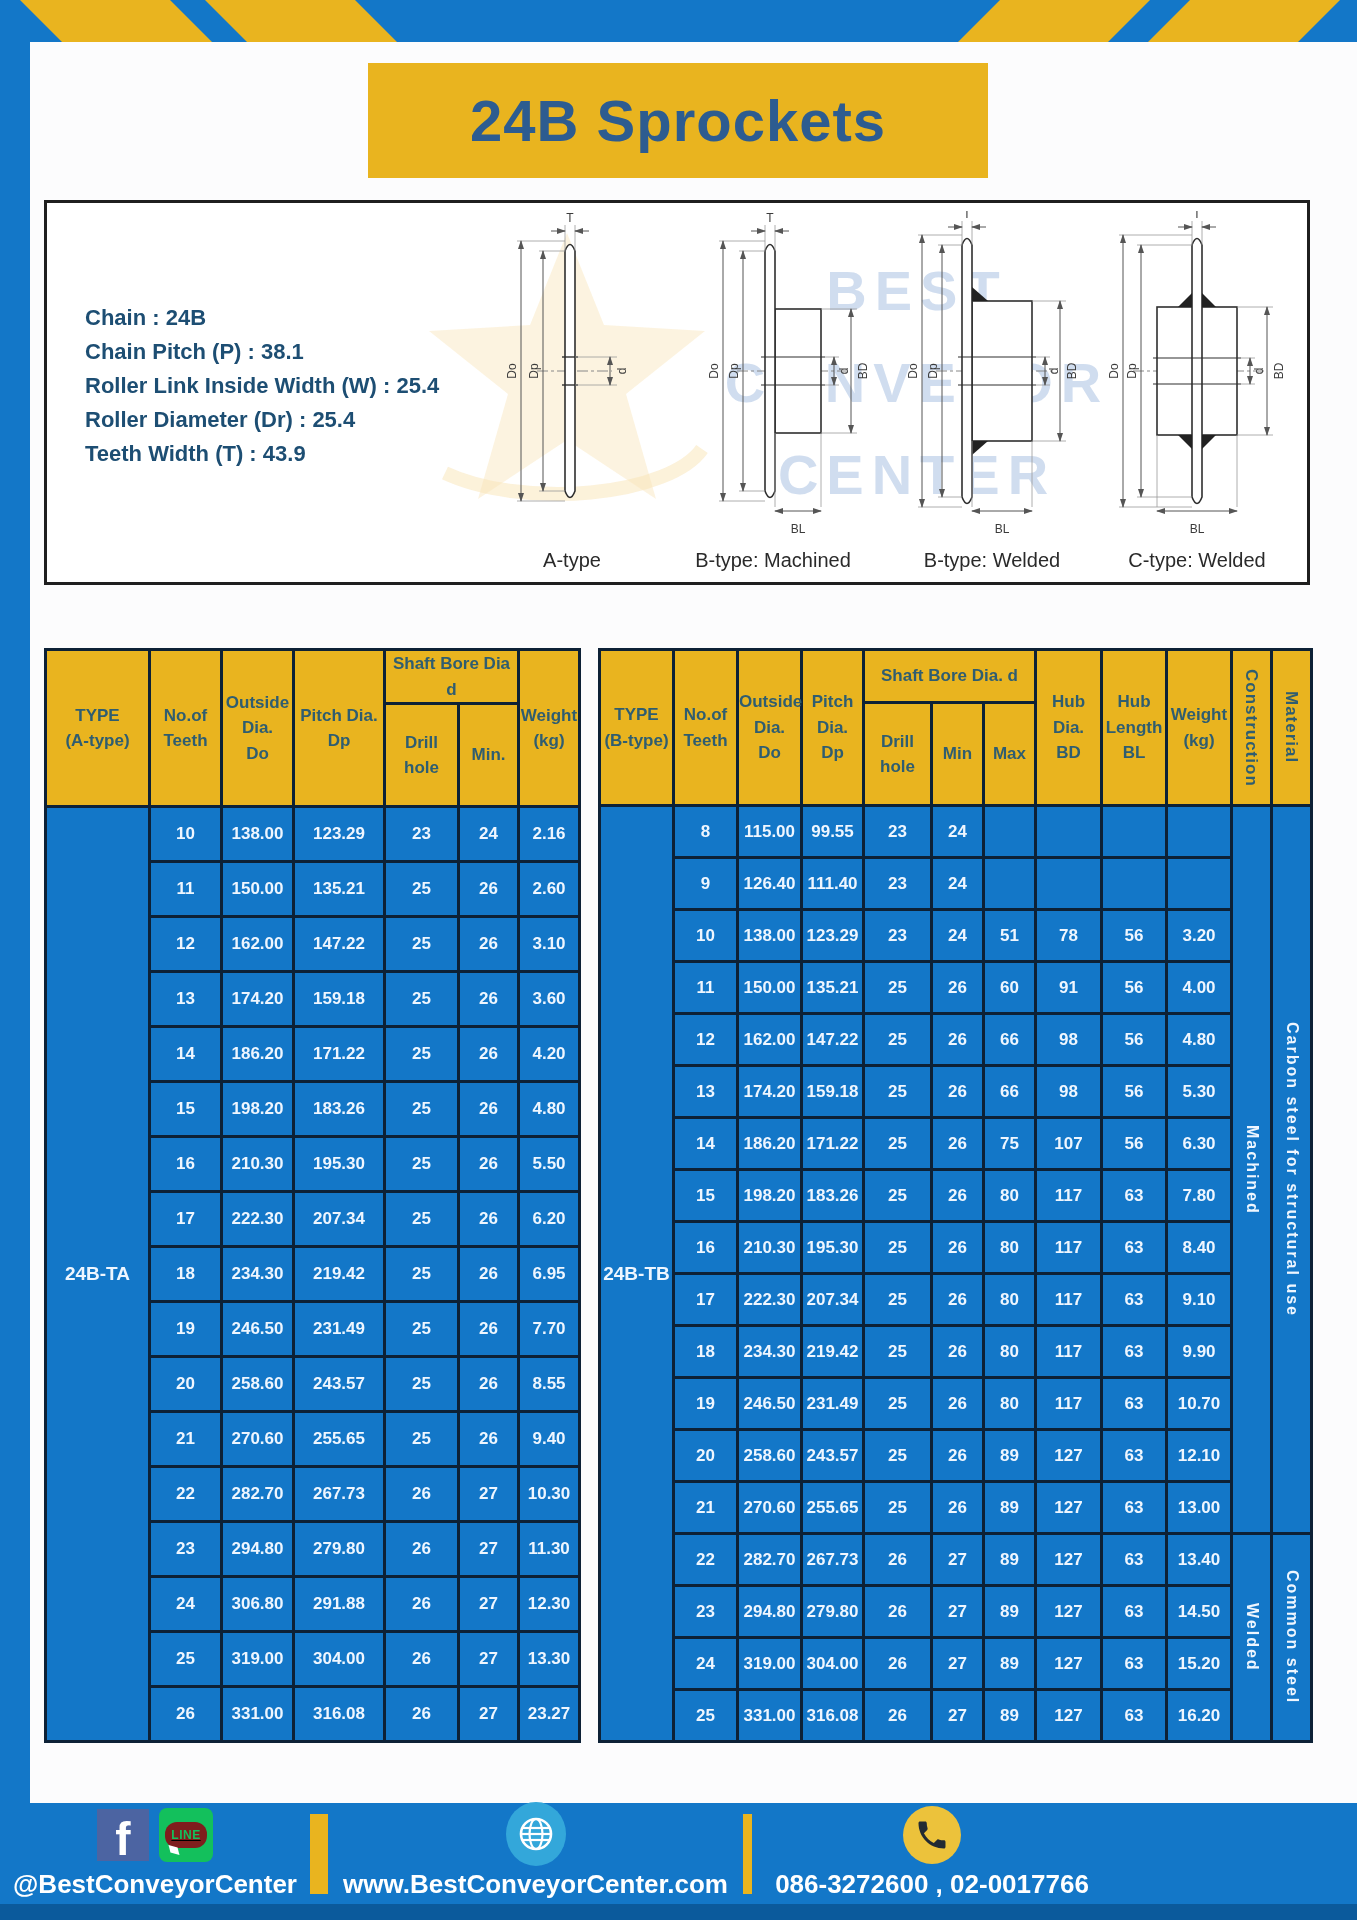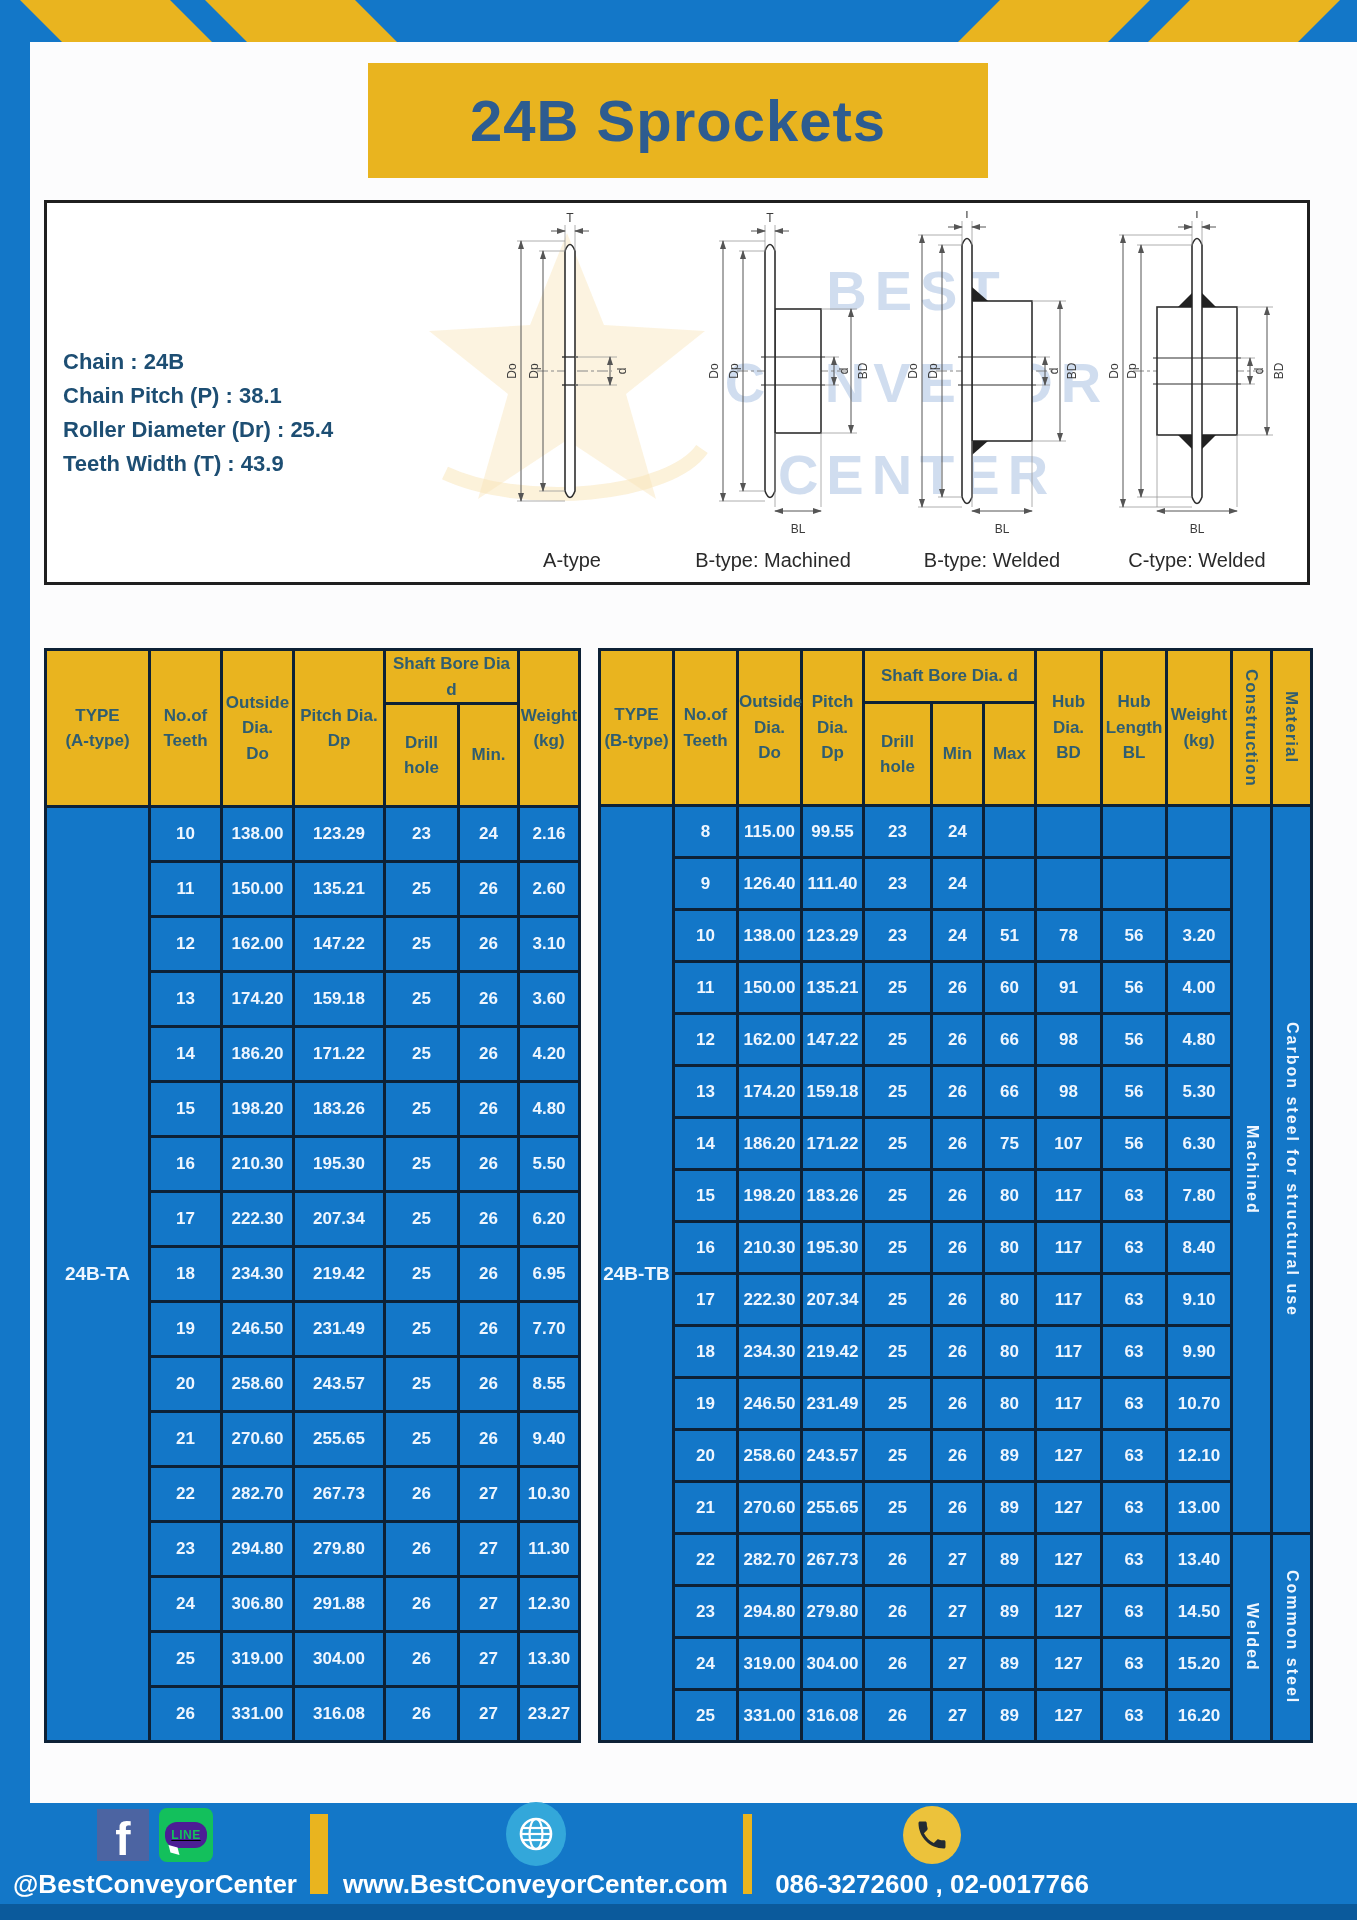--- a/index.html
+++ b/index.html
@@ -16,21 +16,21 @@
   .titlebox{position:absolute;left:338px;top:21px;width:620px;height:115px;background:#e9b41f;
             display:flex;align-items:center;justify-content:center;}
   .titlebox span{font-size:58px;font-weight:bold;color:#2d5c90;letter-spacing:1px;}
   
   .diagram{position:absolute;left:14px;top:158px;width:1266px;height:385px;background:#fff;
            border:3px solid #1f1f1f;box-sizing:border-box;}
   .wm-star{position:absolute;left:370px;top:18px;opacity:.55;}
   .wm-text{position:absolute;left:520px;top:42px;width:700px;text-align:center;
            font-size:56px;line-height:92px;font-weight:bold;letter-spacing:8px;
            color:rgba(169,193,226,.55);}
-  .specs{position:absolute;left:16px;top:98px;margin-top:44px;}
+  .specs{position:absolute;left:38px;top:98px;}
   .specs div{font-size:22px;line-height:34px;font-weight:bold;color:#1d4e73;}
   .drw{position:absolute;top:8px;}
   .caption{position:absolute;top:346px;width:220px;text-align:center;font-size:20px;color:#2a2a2a;}
   
   table{border-collapse:collapse;table-layout:fixed;position:absolute;}
   th,td{border:3px solid #0d2136;padding:0;text-align:center;vertical-align:middle;box-sizing:border-box;}
   thead th{background:#e9b41f;color:#2f5d70;font-size:17px;font-weight:bold;
            white-space:pre-line;line-height:1.5;}
   tbody td{background:#1377c8;color:#eef6ff;font-size:17px;font-weight:bold;}
   .ta{left:14px;top:606px;width:534px;}
@@ -47,21 +47,21 @@
   
   .footer{position:absolute;left:0;bottom:16px;width:1357px;height:100px;display:flex;align-items:stretch;}
   .fsec{display:flex;flex-direction:column;align-items:center;justify-content:flex-end;gap:4px;padding-bottom:4px;}
   .fsec .icons{display:flex;align-items:center;justify-content:center;gap:10px;height:62px;}
   .flabel{font-size:26px;font-weight:bold;color:#ffffff;white-space:nowrap;}
   .sep{width:9px;height:80px;background:#e9b41f;align-self:center;}
   .fb{width:52px;height:52px;background:#4c64a2;display:flex;align-items:flex-end;justify-content:center;overflow:hidden;}
   .fb span{font-size:46px;line-height:44px;font-weight:bold;color:#fff;font-style:normal;}
   .line-icon{position:relative;width:54px;height:54px;background:#13c05c;border-radius:8px;
              display:flex;align-items:center;justify-content:center;}
-  .line-bubble{width:42px;height:26px;background:#4c1d95;border-radius:12px;display:flex;
+  .line-bubble{width:42px;height:26px;background:#7f1d1d;border-radius:12px;display:flex;
                align-items:center;justify-content:center;text-decoration:underline;}
   .line-bubble span{color:#13c05c;font-size:12px;font-weight:bold;letter-spacing:.5px;}
   .line-tail{position:absolute;left:11px;bottom:8px;width:8px;height:8px;background:#fff;
              transform:skewX(30deg) rotate(18deg);}
   .mail{width:58px;height:64px;background:#bf2a25;border-radius:50%;display:flex;align-items:center;justify-content:center;}
   .globe{width:60px;height:64px;background:#33a7da;border-radius:50%;display:flex;align-items:center;justify-content:center;}
   .phone{width:58px;height:58px;background:#ecc23b;border-radius:50%;display:flex;align-items:center;justify-content:center;}
   .bottomstrip{position:absolute;left:0;bottom:0;width:1357px;height:16px;background:#0b5a9c;}
 </style>
 </head>
@@ -88,20 +88,21 @@
       </svg>
       <div class="wm-text">
         <div>BEST</div>
         <div>CONVEYOR</div>
         <div>CENTER</div>
       </div>
 
       <div class="specs">
         <div>Chain : 24B</div>
         <div>Chain Pitch (P) : 38.1</div>
+        <div>Roller Link Inside Width (W) : 25.4</div>
         <div>Roller Diameter (Dr) : 25.4</div>
         <div>Teeth Width (T) : 43.9</div>
       </div>
 
       <svg class="drw" style="left:430px" width="190" height="330" viewBox="0 0 190 330">
         <defs>
             <marker id="arrA" markerWidth="9" markerHeight="8" refX="8" refY="4" orient="auto-start-reverse">
           <path d="M0,1 L9,4 L0,7 z" fill="#555"></path>
             </marker>
           </defs>

